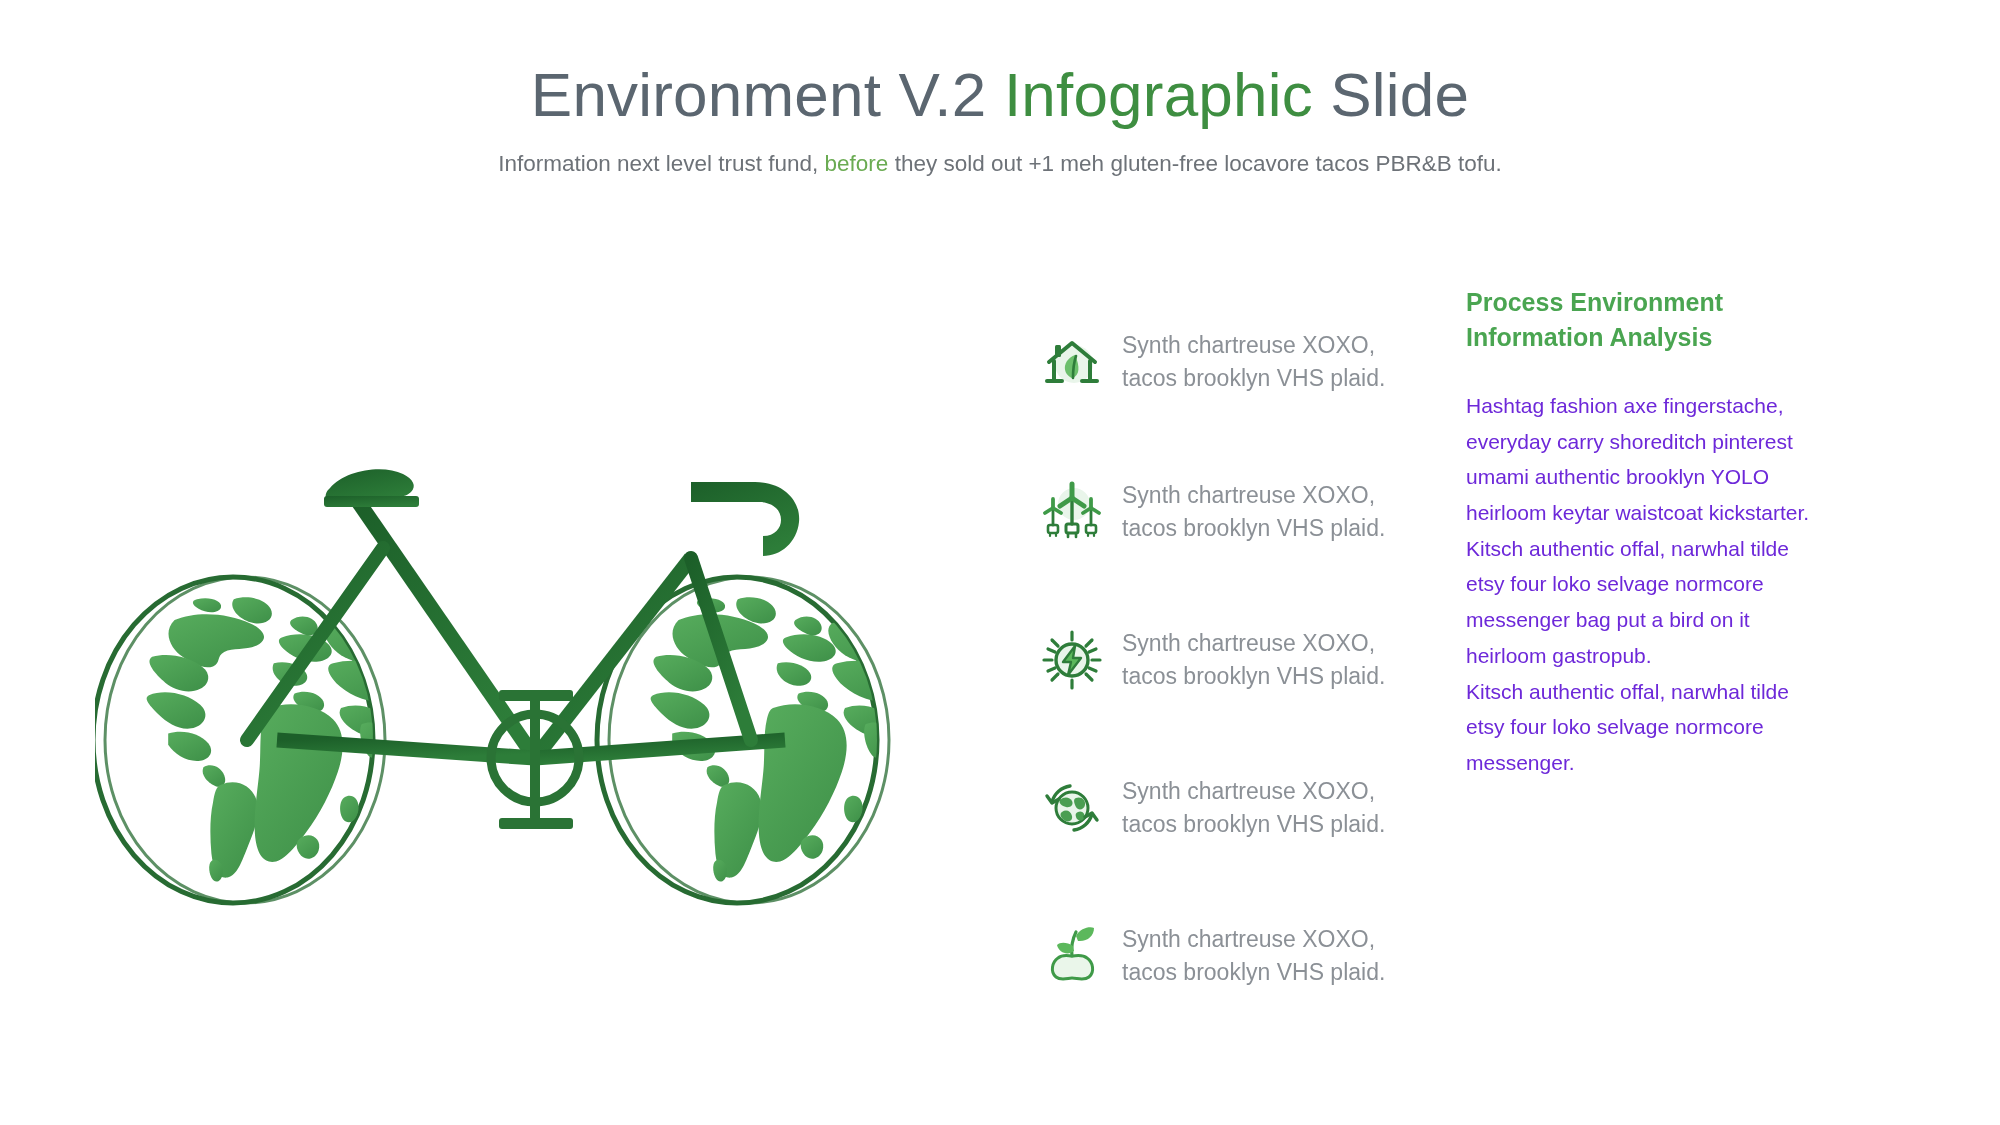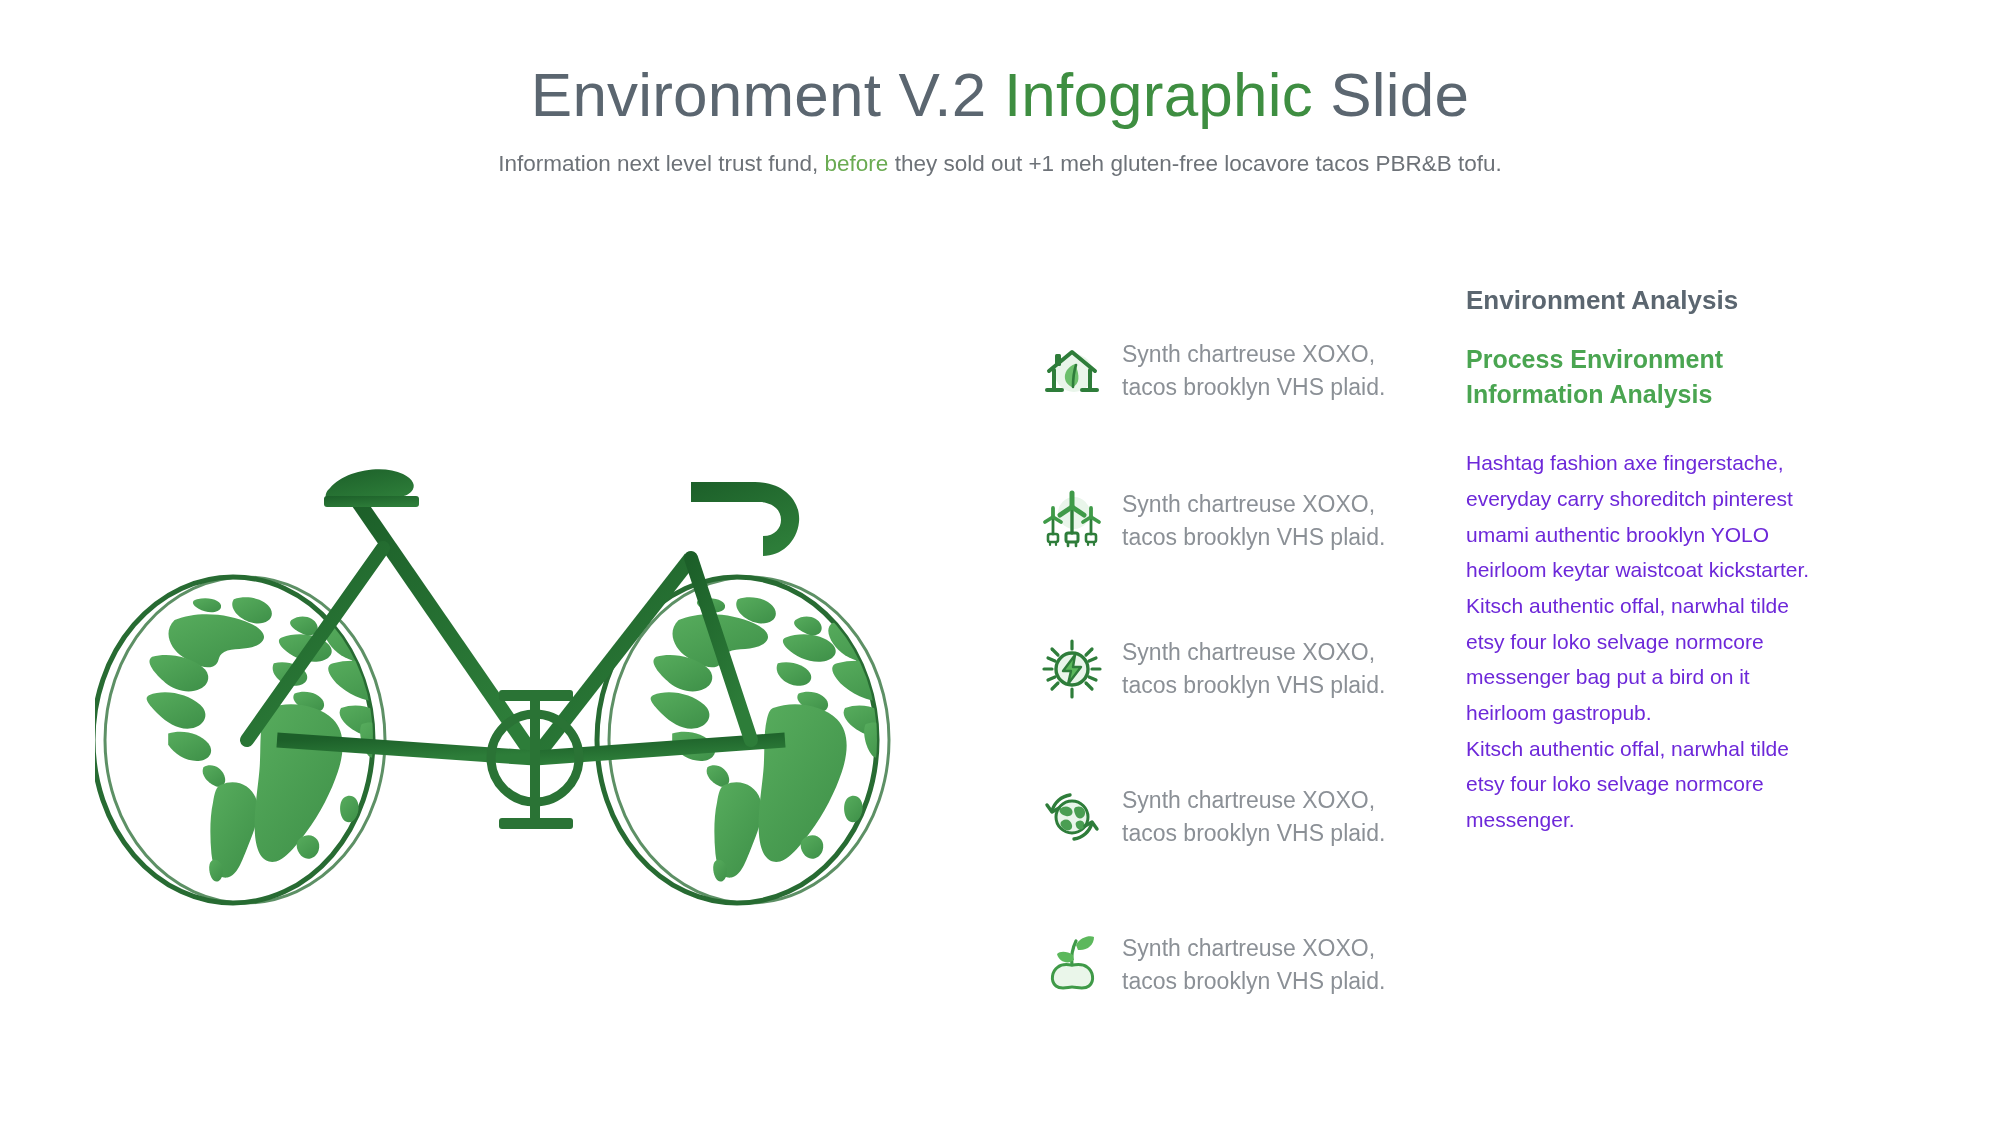--- a/index.html
+++ b/index.html
@@ -23,21 +23,21 @@
     margin-top:20px;font-size:22.5px;font-weight:400;color:#6d7278;
     line-height:1.3;white-space:nowrap;
   }
   .subtitle .accent{color:#6aab52;text-align:center;}
 
   
   .bike-wrap{position:absolute;left:95px;top:440px;width:880px;height:500px;}
   .bike-wrap svg{display:block;width:880px;height:500px;}
 
   
-  .feature-list{position:absolute;left:1040px;top:295px;width:400px;}
+  .feature-list{position:absolute;left:1040px;top:286px;width:400px;}
   .feature-row{display:flex;align-items:center;height:148px;}
   .feature-row:nth-child(1){height:152px;}
   .feature-icon{width:64px;height:64px;flex:0 0 64px;margin-right:18px;}
   .feature-icon svg{display:block;width:64px;height:64px;}
   .feature-text{
     font-size:23px;line-height:1.42;color:#8b9096;font-weight:400;
     white-space:nowrap;
   }
 
   
@@ -325,21 +325,20 @@
       </span>
       <span class="feature-text">
         <span> Synth chartreuse XOXO,</span><br>
         <span>tacos brooklyn VHS plaid.</span>
       </span>
     </div>
 
   </div>
 
   <div class="right-col">
-    <div class="rc-head">Environment Analysis</div>
     <div class="rc-sub">Process Environment Information Analysis</div>
     <div class="rc-body">
       <p>Hashtag fashion axe fingerstache, everyday carry shoreditch pinterest umami authentic brooklyn YOLO heirloom keytar waistcoat kickstarter. Kitsch authentic offal, narwhal tilde etsy four loko selvage normcore messenger bag put a bird on it heirloom gastropub.</p>
       <p>Kitsch authentic offal, narwhal tilde etsy four loko selvage normcore messenger.</p>
     </div>
   </div>
 
 </div>
 
 </body></html>

